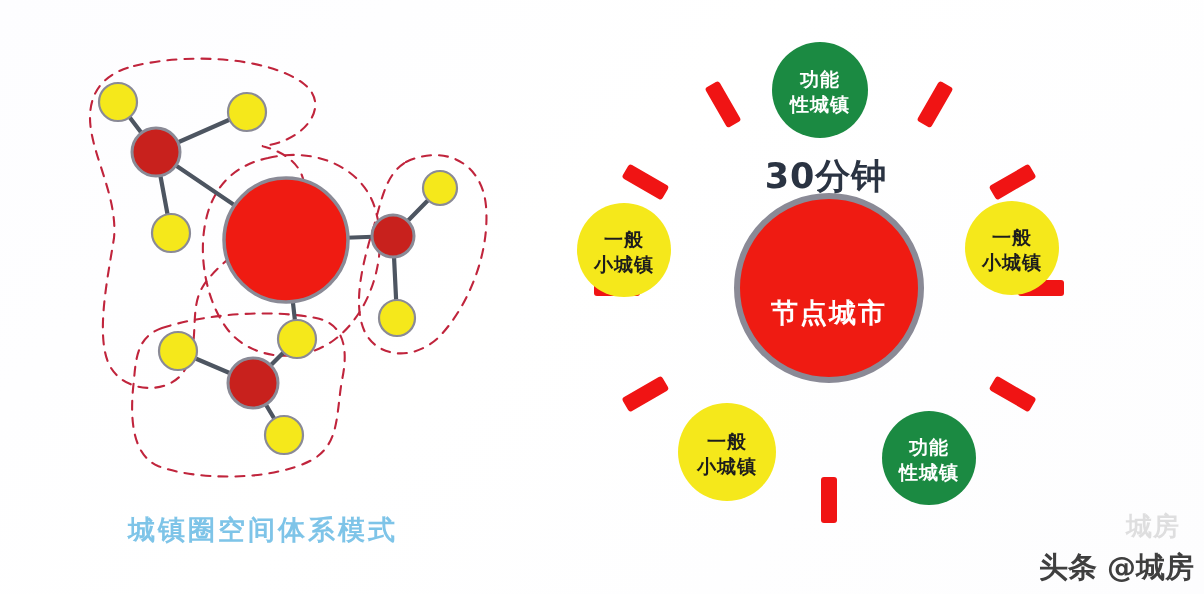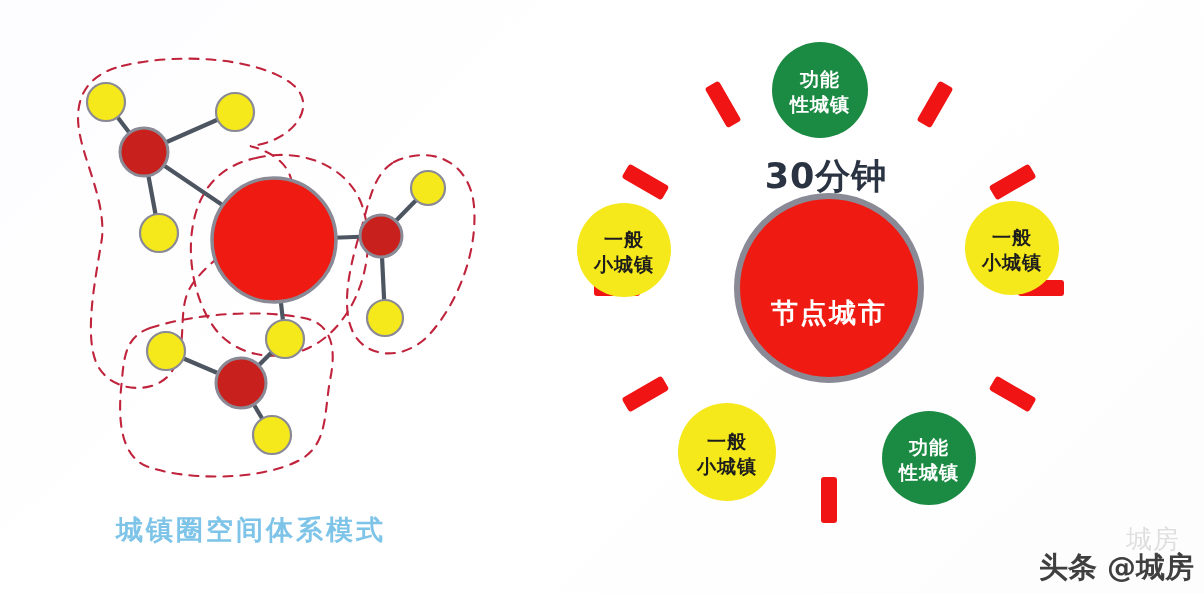--- a/index.html
+++ b/index.html
@@ -15,21 +15,21 @@
     width: 1204px;
     height: 594px;
     background: linear-gradient(135deg, #fdfdff 0%, #ffffff 45%, #fdfdfe 100%);
     overflow: hidden;
   }
   .panel {
     position: absolute;
     top: 0;
     height: 594px;
   }
-  #left-panel  { left: 4px;    width: 540px; }
+  #left-panel  { left: 16px;    width: 540px; }
   #right-panel { left: 540px; width: 664px; }
 
   svg.diagram {
     position: absolute;
     inset: 0;
     width: 100%;
     height: 100%;
     display: block;
   }
 
@@ -77,23 +77,23 @@
   .watermark {
     position: absolute;
     right: 10px;
     bottom: 6px;
     user-select: none;
     pointer-events: none;
   }
   .wm-ghost {
     position: absolute;
     right: 14px;
-    bottom: 31px;
+    bottom: 44px;
     font-size: 26px;
-    font-weight: normal;
+    font-weight: bold;
     color: rgba(60,60,60,0.16);
     letter-spacing: 1px;
     white-space: nowrap;
   }
   .wm-main {
     font-size: 29px;
     font-weight: bold;
     color: #2b2b2b;
     letter-spacing: 0px;
     white-space: nowrap;

